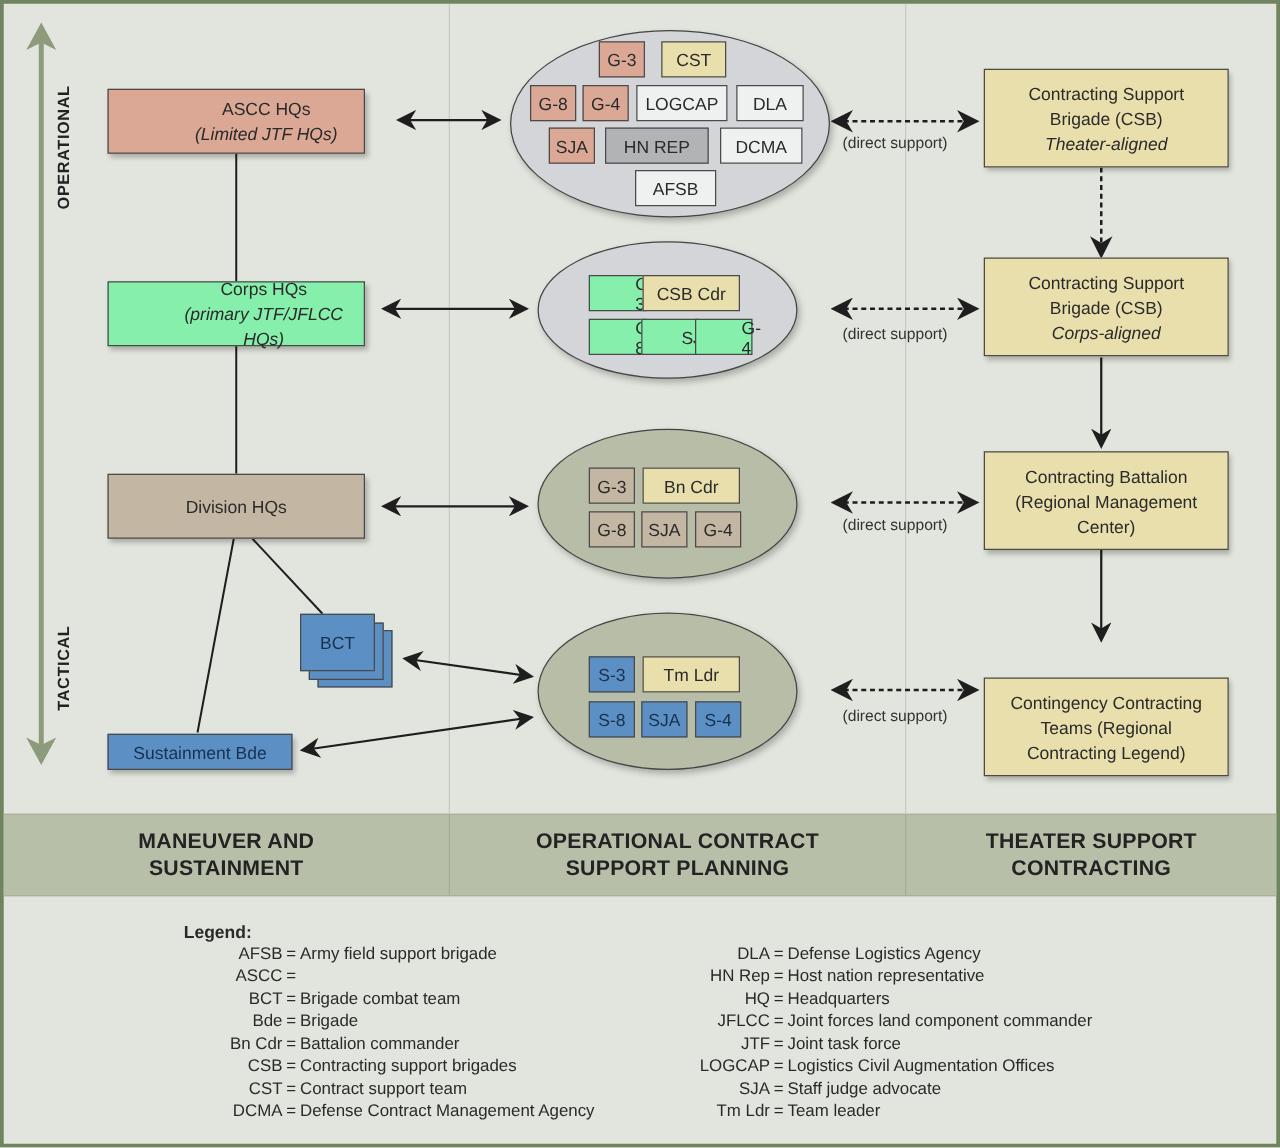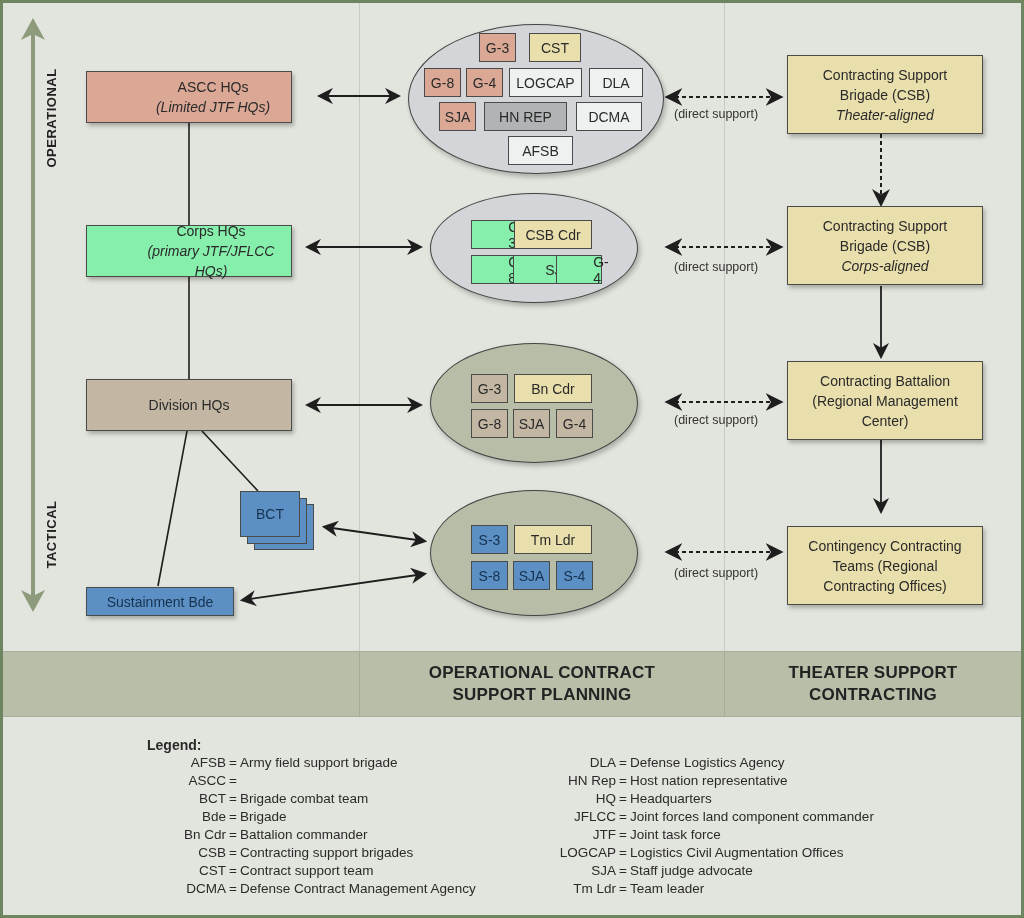--- a/index.html
+++ b/index.html
@@ -144,29 +144,31 @@
 <div class="box yellow" style="left:787px;top:206px;width:196px;height:79px;">
   <span>Contracting Support</span>
   <span>Brigade (CSB)</span>
   <span class="it">Corps-aligned</span>
 </div>
 <div class="box yellow" style="left:787px;top:361px;width:196px;height:79px;">
   <span>Contracting Battalion</span>
   <span>(Regional Management</span>
   <span>Center)</span>
 </div>
-<div class="box yellow" style="left:787px;top:526px;width:196px;height:79px;">
+<div class="box yellow" style="left:787px;top:542px;width:196px;height:79px;">
   <span>Contingency Contracting</span>
   <span>Teams (Regional</span>
-  <span>Contracting Offices)</span>
+  <span>Contracting Legend)</span>
 </div>
 
 <div class="band">
   <div class="sep" style="left:356px;"></div>
   <div class="sep" style="left:721px;"></div>
+  <div class="band-title" style="left:0;width:356px;">MANEUVER AND
+SUSTAINMENT</div>
   <div class="band-title" style="left:722px;width:296px;">THEATER SUPPORT
 CONTRACTING</div>
   <div class="band-title" style="left:357px;width:364px;">OPERATIONAL CONTRACT
 SUPPORT PLANNING</div>
 </div>
 
 <div class="legend-title">Legend:</div>
 <div class="legend" style="left:170px;top:754px;">
   <div class="lg-row">
       <span class="lg-abbr" style="width:56px">AFSB</span>

